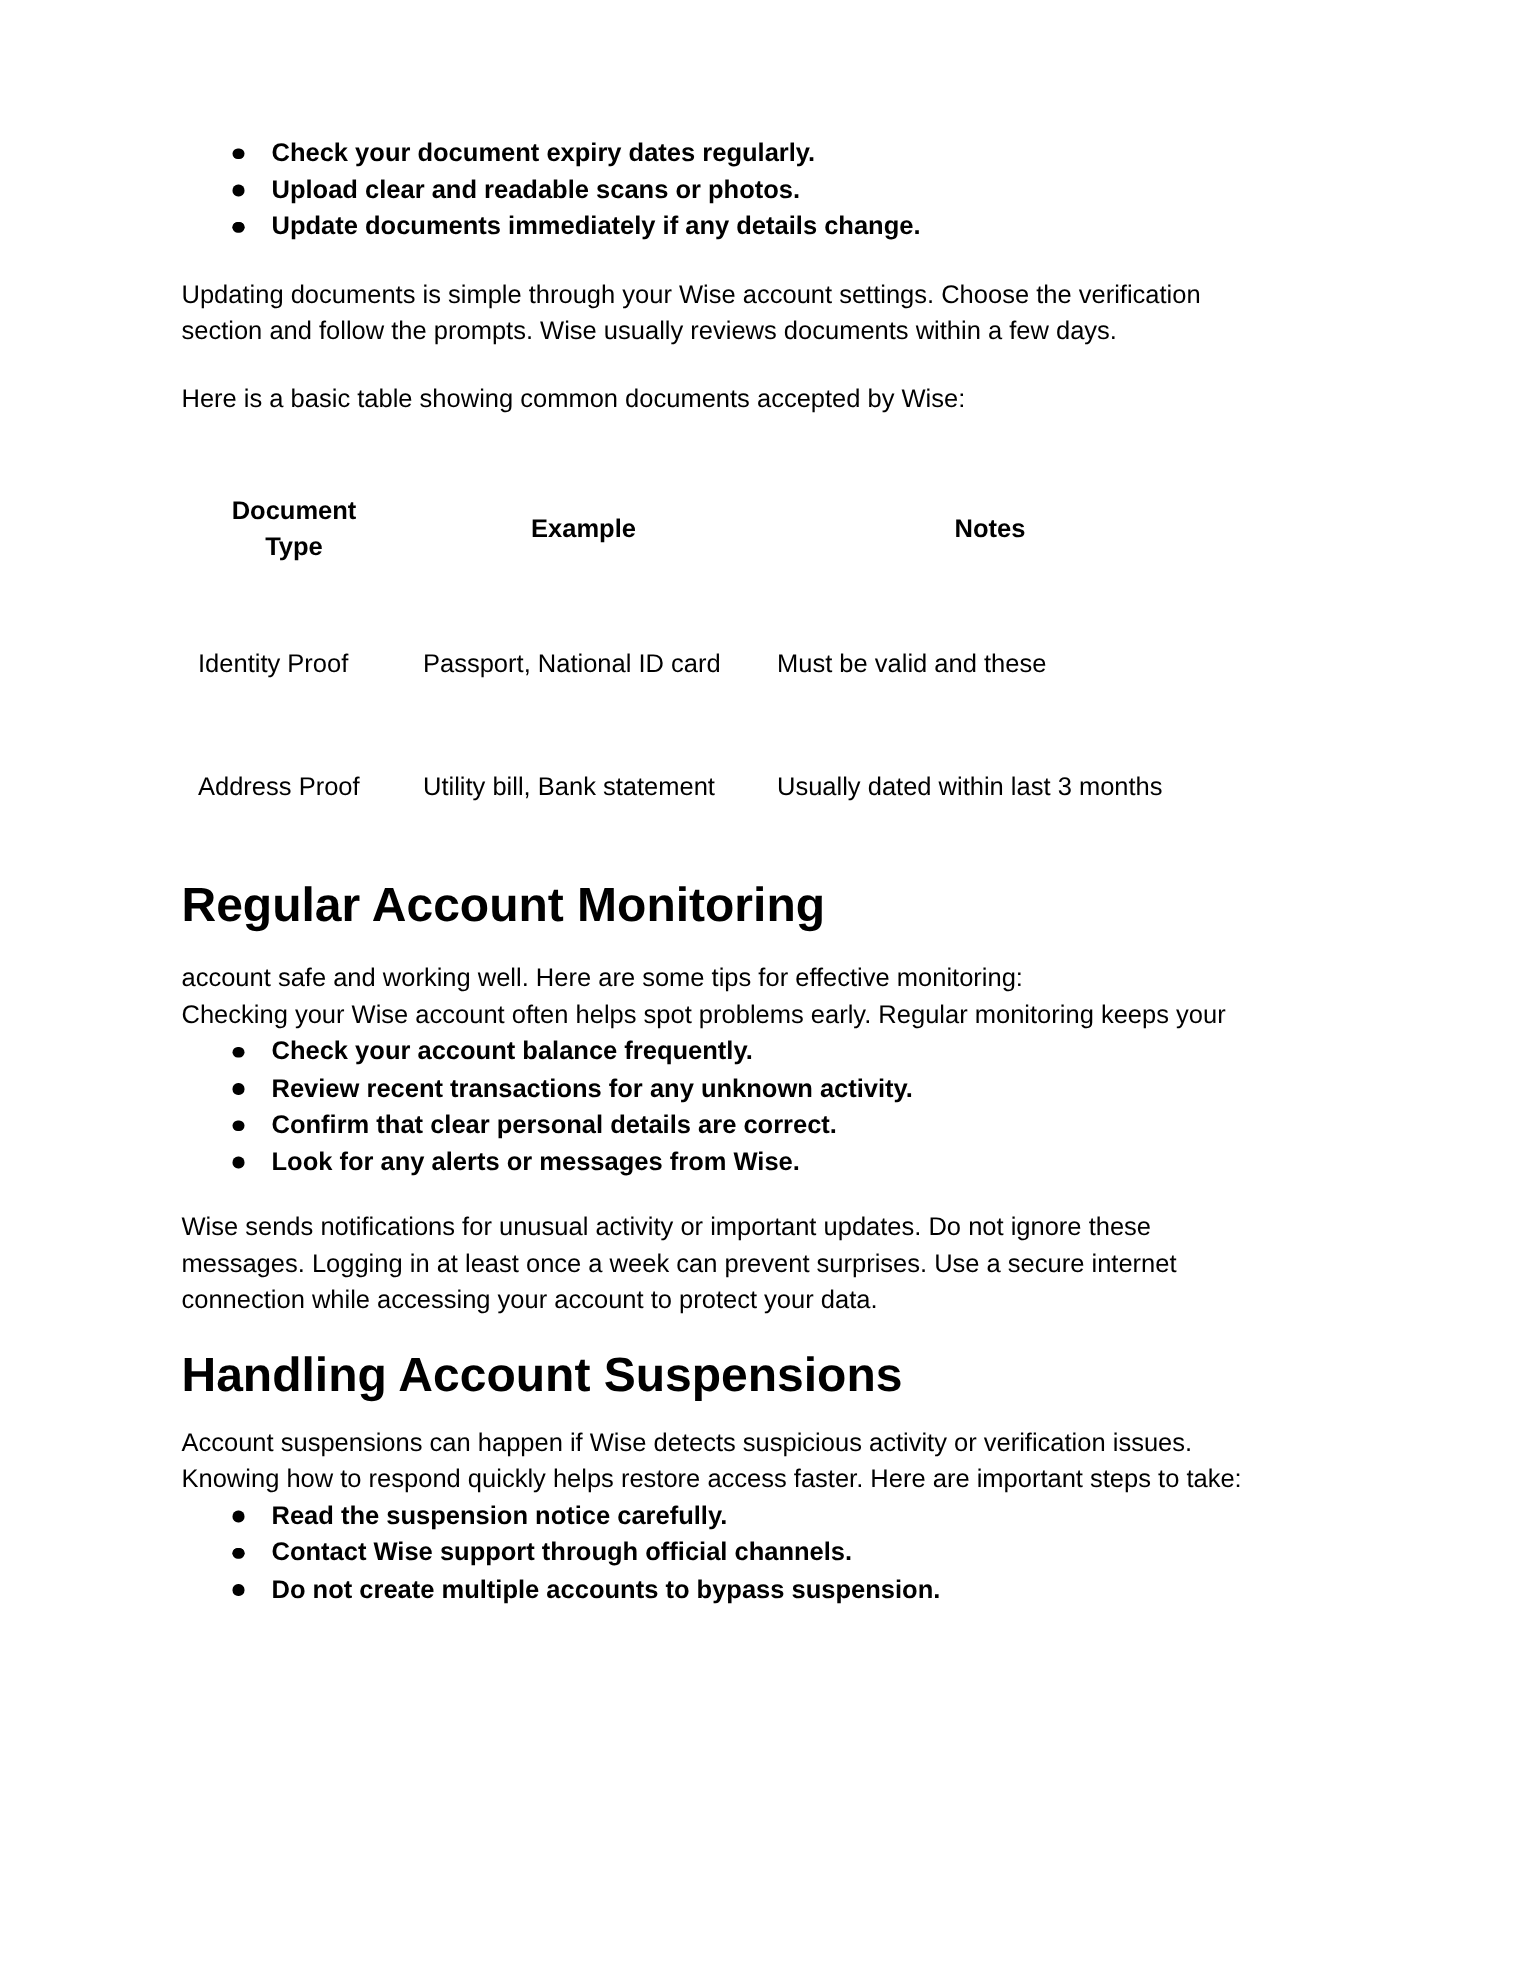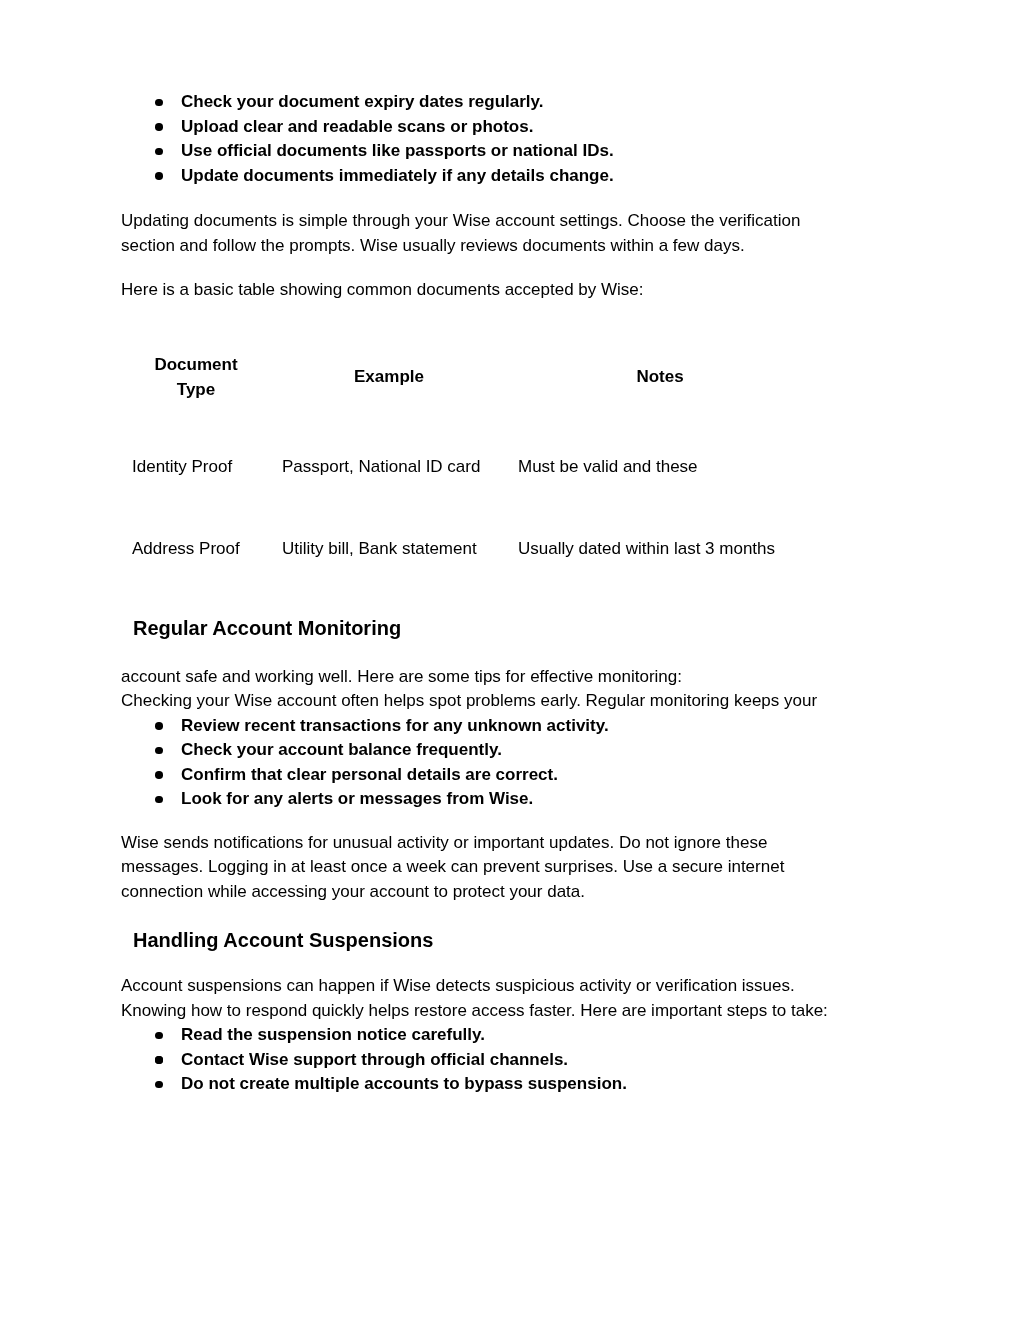--- a/index.html
+++ b/index.html
@@ -31,22 +31,22 @@
   }
   .bullet-dot {
     position: absolute;
     left: 34px; top: 8.6px;
     width: 7.5px; height: 7.5px;
     border-radius: 50%;
     background: #000000;
   }
   
   .h2 {
-    margin: 12px;
-    font-size: 20px;
+    margin: 0;
+    font-size: 32px;
     font-weight: 700;
     line-height: 29px;
     white-space: nowrap;
   }
   
   table.doc-table {
     border-collapse: collapse;
     table-layout: fixed;
     width: 692px;
     margin: 26px 0 0 0;
@@ -91,21 +91,20 @@
     <li>
       <span class="bullet-dot"></span>
       <span>Check your document expiry dates regularly.</span>
     </li>
     <li>
       <span class="bullet-dot"></span>
       <span>Upload clear and readable scans or photos.</span>
     </li>
     <li>
       <span class="bullet-dot"></span>
-      <span>Use official documents like passports or national IDs.</span>
     </li>
     <li>
       <span class="bullet-dot"></span>
       <span>Update documents immediately if any details change.</span>
     </li>
   </ul>
 
   <div class="para m-p1">
     <div class="line">Updating documents is simple through your Wise account settings. Choose the verification</div>
     <div class="line">section and follow the prompts. Wise usually reviews documents within a few days.</div>
@@ -143,25 +142,25 @@
   <div class="h2 m-h1">Regular Account Monitoring</div>
 
   <div class="para m-p3">
     <div class="line">account safe and working well. Here are some tips for effective monitoring:</div>
     <div class="line">Checking your Wise account often helps spot problems early. Regular monitoring keeps your</div>
   </div>
 
   <ul class="blist m-ul2">
     <li>
       <span class="bullet-dot"></span>
+      <span>Check your account balance frequently.</span>
+    </li>
+    <li>
+      <span class="bullet-dot"></span>
       <span>Review recent transactions for any unknown activity.</span>
-    </li>
-    <li>
-      <span class="bullet-dot"></span>
-      <span>Check your account balance frequently.</span>
     </li>
     <li>
       <span class="bullet-dot"></span>
       <span>Confirm that clear personal details are correct.</span>
     </li>
     <li>
       <span class="bullet-dot"></span>
       <span>Look for any alerts or messages from Wise.</span>
     </li>
   </ul>

